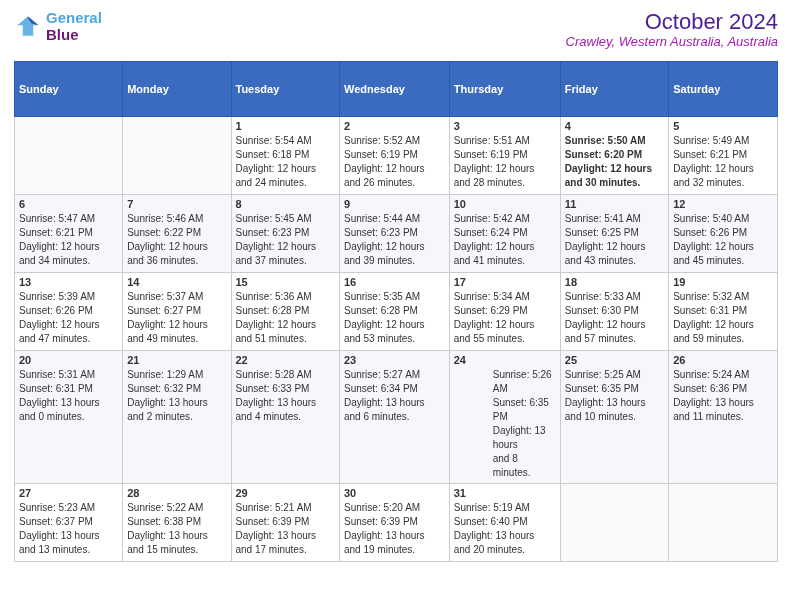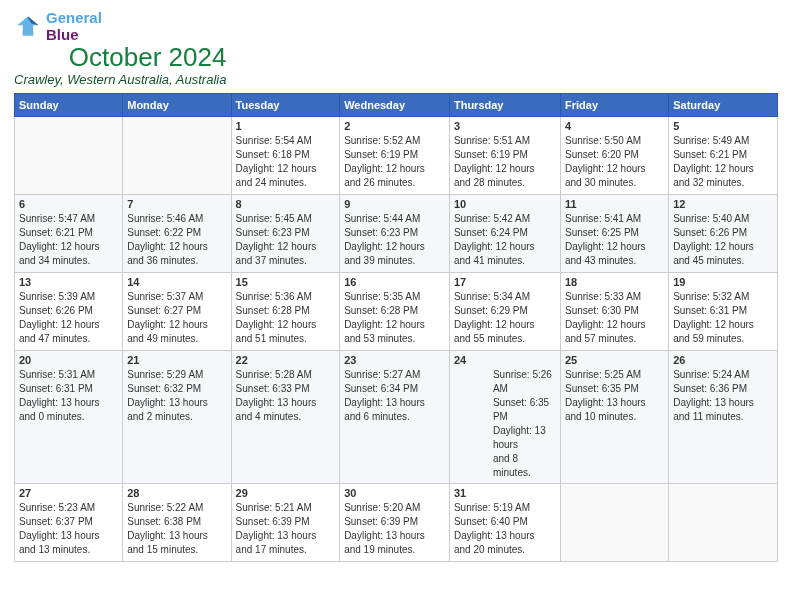--- a/index.html
+++ b/index.html
@@ -13,22 +13,21 @@
     .page {
       width: 792px;
       height: 612px;
       padding: 10px 14px 10px 14px;
       background: #fff;
     }
     .header {
       display: flex;
       justify-content: space-between;
       align-items: flex-start;
-      margin-bottom: 6px;
-      flex-direction: column;
+      margin-bottom: 12px;
     }
     .logo {
       display: flex;
       align-items: center;
       gap: 4px;
     }
     .logo-text {
       font-size: 15px;
       font-weight: bold;
       color: #2c5fa8;
@@ -38,39 +37,39 @@
       color: #4da6e0;
     }
     .logo-bird {
       width: 28px;
       height: 28px;
     }
     .title-block {
       text-align: right;
     }
     .month-title {
-      font-size: 26px;
+      font-size: 22px;
       font-weight: 300;
-      color: #15803d;
+      color: #4c1d95;
       line-height: 1.1;
     }
     .location {
       font-size: 13px;
-      color: #14532d;
+      color: #a21caf;
       font-style: italic;
     }
     .calendar {
       width: 100%;
       border-collapse: collapse;
       font-size: 10px;
     }
     .calendar th {
       background: #3a6bbf;
       color: #fff;
-      padding: 5px 4px;
+      padding: 21px 4px;
       font-size: 11px;
       font-weight: bold;
       text-align: left;
       border: 1px solid #2a5aaf;
     }
     .calendar td {
       border: 1px solid #ccc;
       vertical-align: top;
       padding: 3px 4px;
       width: 113px;
@@ -151,21 +150,21 @@
           </td>
           <td>
             <span class="day-number">3</span>
             <div class="day-info" style="white-space: pre-line;">Sunrise: 5:51 AM
 Sunset: 6:19 PM
 Daylight: 12 hours
 and 28 minutes.</div>
           </td>
           <td>
             <span class="day-number">4</span>
-            <div class="day-info" style="white-space: pre-line;">Sunrise: 5:50 AM
+            <div class="day-info" style="white-space: pre-line; font-weight: bold;">Sunrise: 5:50 AM
 Sunset: 6:20 PM
 Daylight: 12 hours
 and 30 minutes.</div>
           </td>
           <td>
             <span class="day-number">5</span>
             <div class="day-info" style="white-space: pre-line;">Sunrise: 5:49 AM
 Sunset: 6:21 PM
 Daylight: 12 hours
 and 32 minutes.</div>
@@ -276,21 +275,21 @@
         <tr>
           <td>
             <span class="day-number">20</span>
             <div class="day-info" style="white-space: pre-line;">Sunrise: 5:31 AM
 Sunset: 6:31 PM
 Daylight: 13 hours
 and 0 minutes.</div>
           </td>
           <td>
             <span class="day-number">21</span>
-            <div class="day-info" style="white-space: pre-line;">Sunrise: 5:29 AM
+            <div class="day-info" style="white-space: pre-line;">Sunrise: 1:29 AM
 Sunset: 6:32 PM
 Daylight: 13 hours
 and 2 minutes.</div>
           </td>
           <td>
             <span class="day-number">22</span>
             <div class="day-info" style="white-space: pre-line;">Sunrise: 5:28 AM
 Sunset: 6:33 PM
 Daylight: 13 hours
 and 4 minutes.</div>

